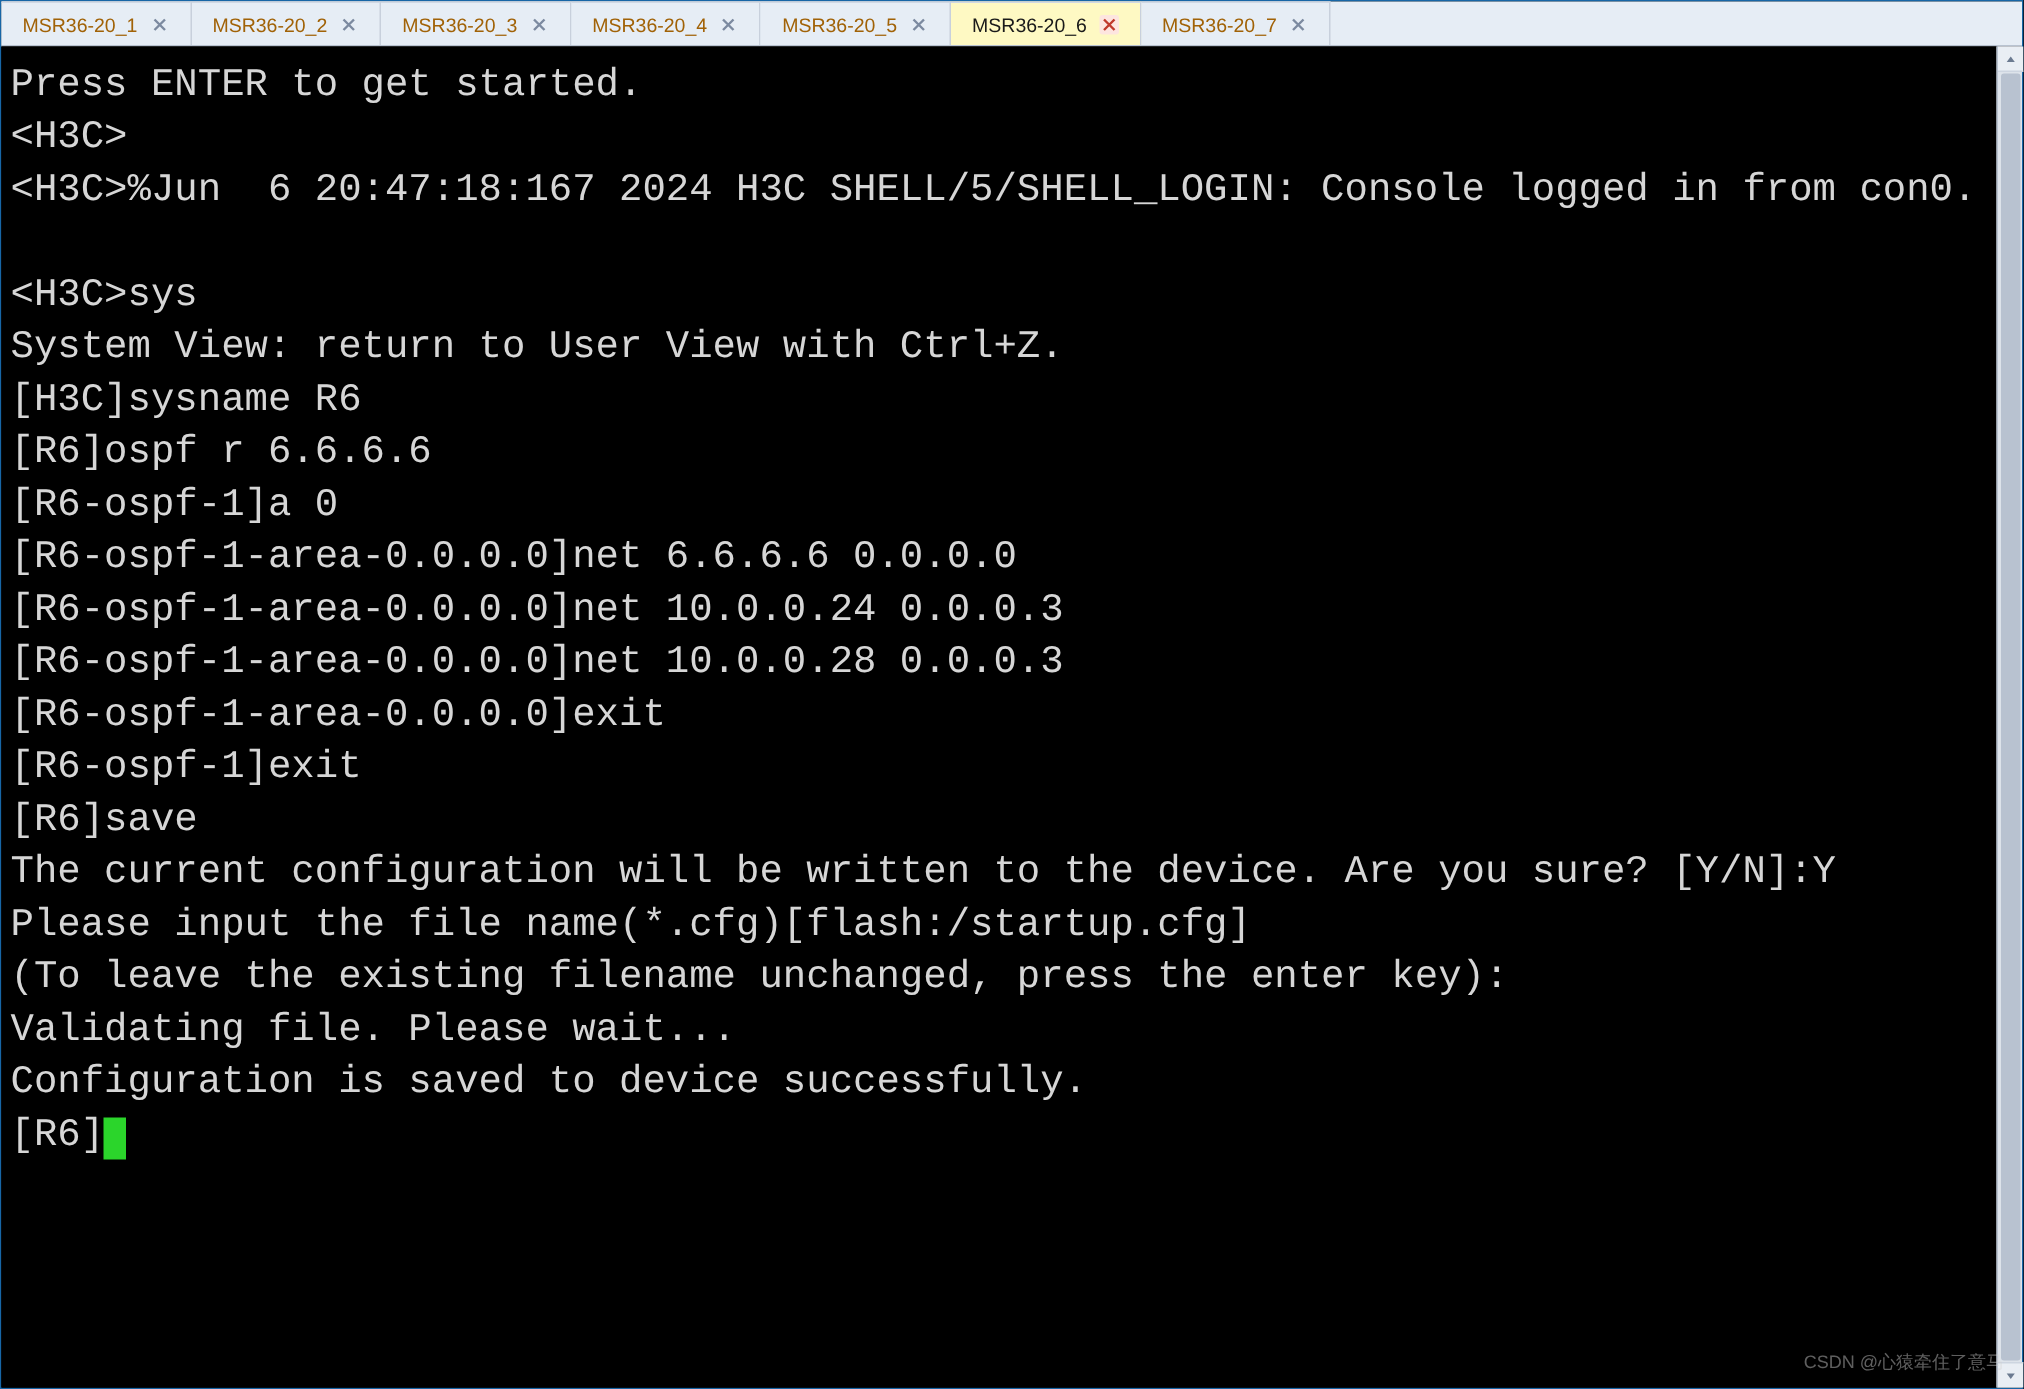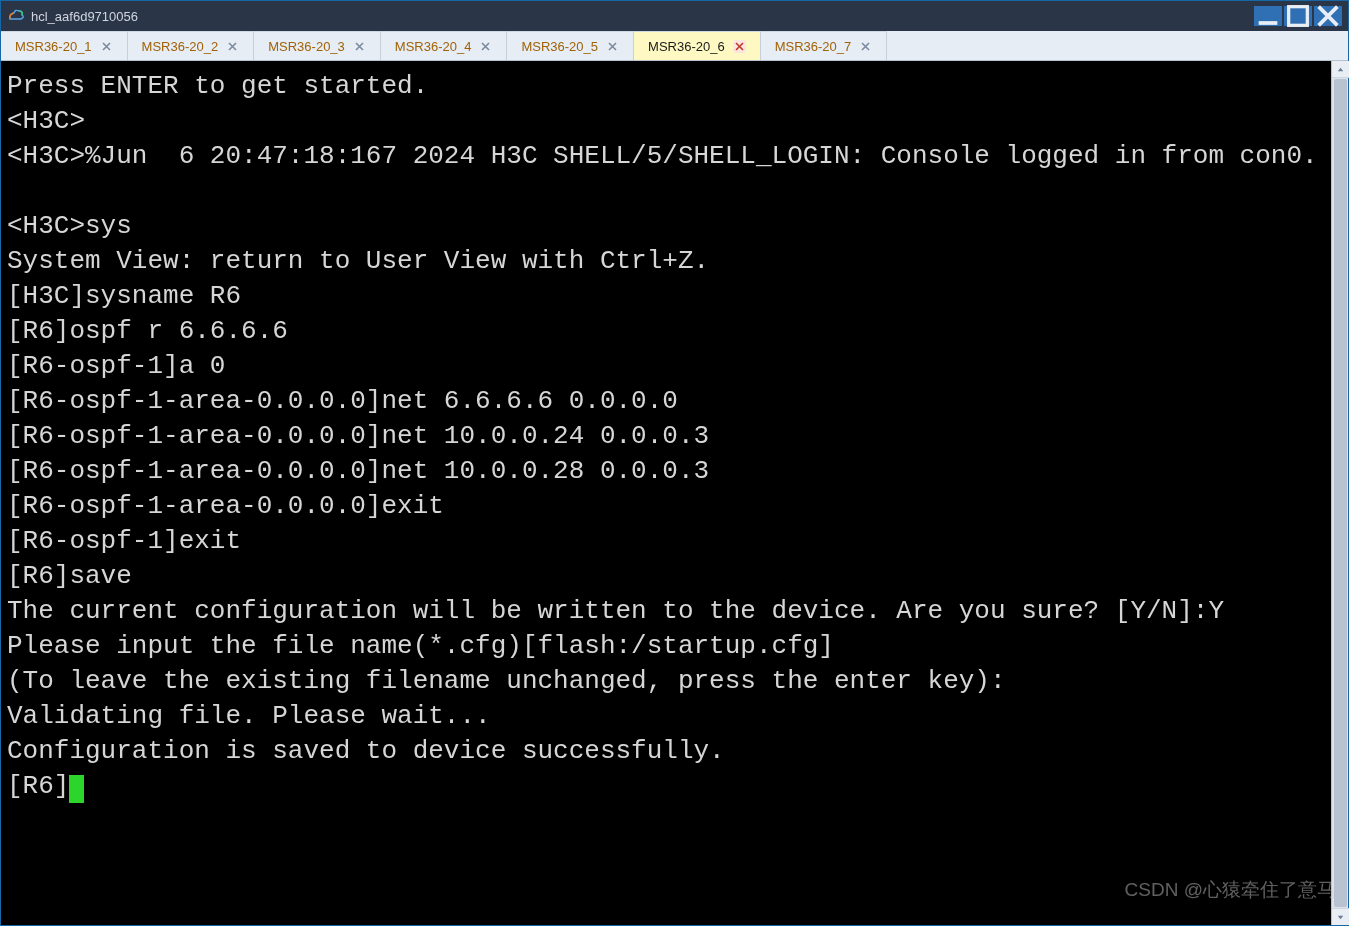--- a/index.html
+++ b/index.html
@@ -37,53 +37,27 @@
 
   
   .scrollbar { width: 17px; background: #dde3ea; position: relative; border-left: 1px solid #b8c2d0; }
   .scrollbar .sb-btn { width: 17px; height: 17px; background: #e9eef4; display: flex; align-items: center; justify-content: center; position: absolute; left: 0; cursor: pointer; }
   .scrollbar .sb-btn.up { top: 0; border-bottom: 1px solid #cdd5e0; }
   .scrollbar .sb-btn.down { bottom: 0; border-top: 1px solid #cdd5e0; }
   .scrollbar .sb-thumb { position: absolute; left: 2px; width: 13px; background: #b8c2d0; border-radius: 2px; top: 18px; bottom: 18px; cursor: pointer; }
   .scrollbar .sb-btn svg { width: 9px; height: 9px; }
 
   
-  .watermark { position: absolute; right: 12px; bottom: 22px; color: rgba(210,210,210,0.45); font-size: 19px; pointer-events: none; font-family: "Microsoft YaHei","Segoe UI",sans-serif; }
+  .watermark { position: absolute; right: 12px; bottom: 8px; color: rgba(210,210,210,0.45); font-size: 12px; pointer-events: none; font-family: "Microsoft YaHei","Segoe UI",sans-serif; }
 </style>
 </head>
 <body>
 
 <div class="window">
 
-  <div class="titlebar">
-    <span class="logo">
-      <svg viewBox="0 0 18 18">
-        <path d="M3 12 Q 2 7 7 6 Q 8 2 12 4 Q 16 4 15 8 Q 18 10 14 12 Z" fill="none" stroke="#5aa6e6" stroke-width="1.4"></path>
-        <path d="M3 12 Q 2 7 7 6" fill="none" stroke="#e67e22" stroke-width="1.4"></path>
-        <path d="M12 4 Q 16 4 15 8" fill="none" stroke="#2ecc71" stroke-width="1.4"></path>
-      </svg>
-    </span>
-    <span class="title-text">hcl_aaf6d9710056</span>
-    <span class="spacer"></span>
-    <span class="winbtn min">
-      <svg viewBox="0 0 12 12">
-          <line x1="2" y1="9" x2="10" y2="9" stroke="#e8eef6" stroke-width="1.6"></line>
-        </svg>
-    </span>
-    <span class="winbtn max">
-      <svg viewBox="0 0 12 12">
-          <rect x="2" y="2" width="8" height="8" fill="none" stroke="#e8eef6" stroke-width="1.4"></rect>
-        </svg>
-    </span>
-    <span class="winbtn close">
-      <svg viewBox="0 0 12 12">
-          <path d="M2 2 L10 10 M10 2 L2 10" stroke="#e8eef6" stroke-width="1.6"></path>
-        </svg>
-    </span>
-  </div>
 
   <div class="tabbar" id="tabbar">
       <div class="tab">
         <span>MSR36-20_1</span>
         <span class="tab-close">
           <svg viewBox="0 0 11 11">
             <path d="M2 2 L9 9 M9 2 L2 9" stroke="#7c8aa0" stroke-width="1.6" fill="none"></path>
           </svg>
         </span>
       </div>

